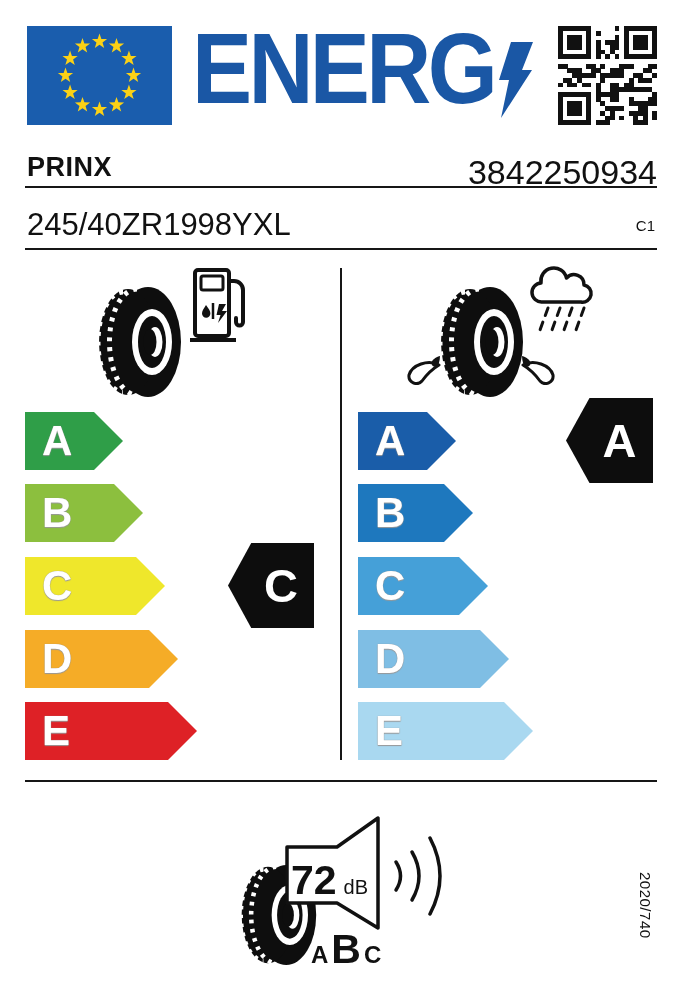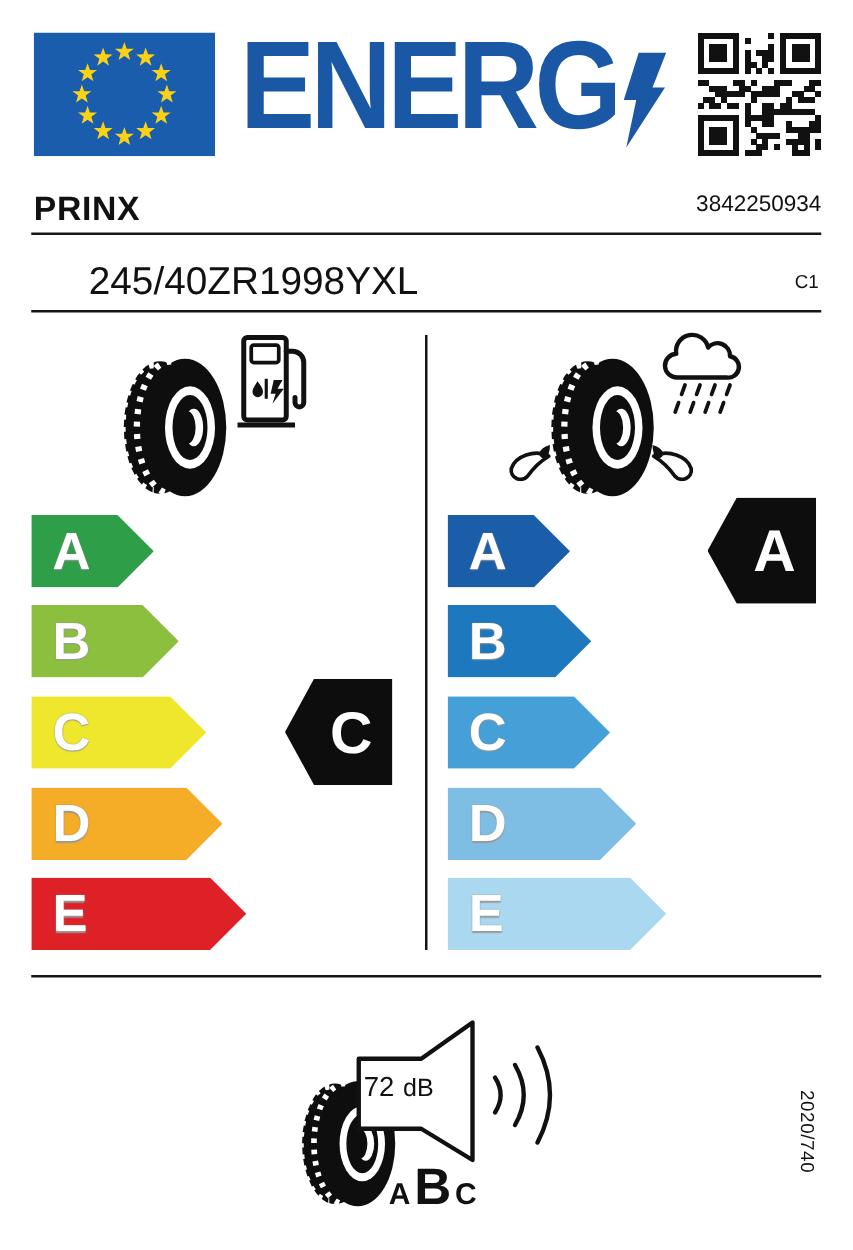--- a/index.html
+++ b/index.html
@@ -5,22 +5,22 @@
   html,body{margin:0;padding:0;}
   body{
     width:682px;height:1000px;position:relative;background:#fff;overflow:hidden;
     font-family:"Liberation Sans",sans-serif;color:#111;
   }
   .abs{position:absolute;}
   .hline{position:absolute;left:25px;width:632px;height:2px;background:#161616;}
   .vline{position:absolute;left:340px;top:268px;width:2px;height:492px;background:#161616;}
 
   .brand{left:27px;top:152px;font-size:27px;font-weight:bold;letter-spacing:.5px;}
-  .trade{right:25px;top:153px;font-size:18px;text-align:left;}
-  .size{left:27px;top:207px;font-size:31px;margin-left:44px;}
+  .trade{right:25px;top:153px;font-size:34px;text-align:left;}
+  .size{left:27px;top:207px;font-size:31px;}
   .tclass{right:27px;top:217px;font-size:15px;}
 
   .logo{
     left:192px;top:18px;font-size:100px;font-weight:bold;letter-spacing:-4px;
     transform:scaleX(.9);transform-origin:left top;line-height:1;
   }
 
   .arrow{
     position:absolute;height:58px;display:flex;align-items:center;
     padding-left:17px;box-sizing:border-box;color:#fff;
@@ -28,21 +28,21 @@
     clip-path:polygon(0 0,calc(100% - 29px) 0,100% 50%,calc(100% - 29px) 100%,0 100%);
     text-shadow:0 0 1px #8a8a8a,0 1px 1px #9a9a9a;
   }
   .rating{
     position:absolute;background:#0d0d0d;color:#fff;display:flex;align-items:center;
     justify-content:center;font-size:47px;font-weight:bold;padding-left:20px;
     box-sizing:border-box;clip-path:polygon(0 50%,27% 0,100% 0,100% 100%,27% 100%);
   }
 
   .db{left:291px;top:857px;display:flex;align-items:baseline;gap:7px;}
-  .db .val{font-size:22px;font-weight:normal;}
+  .db .val{font-size:41px;font-weight:bold;}
   .db .unit{font-size:20px;}
   .abc{left:311px;top:926px;display:flex;align-items:baseline;gap:3px;font-weight:bold;}
   .abc .s{font-size:24px;}
   .abc .big{font-size:41px;}
 
   .reg{
     left:637px;top:872px;height:115px;font-size:15px;
     writing-mode:vertical-rl;letter-spacing:.5px;
   }
   svg{display:block;}

